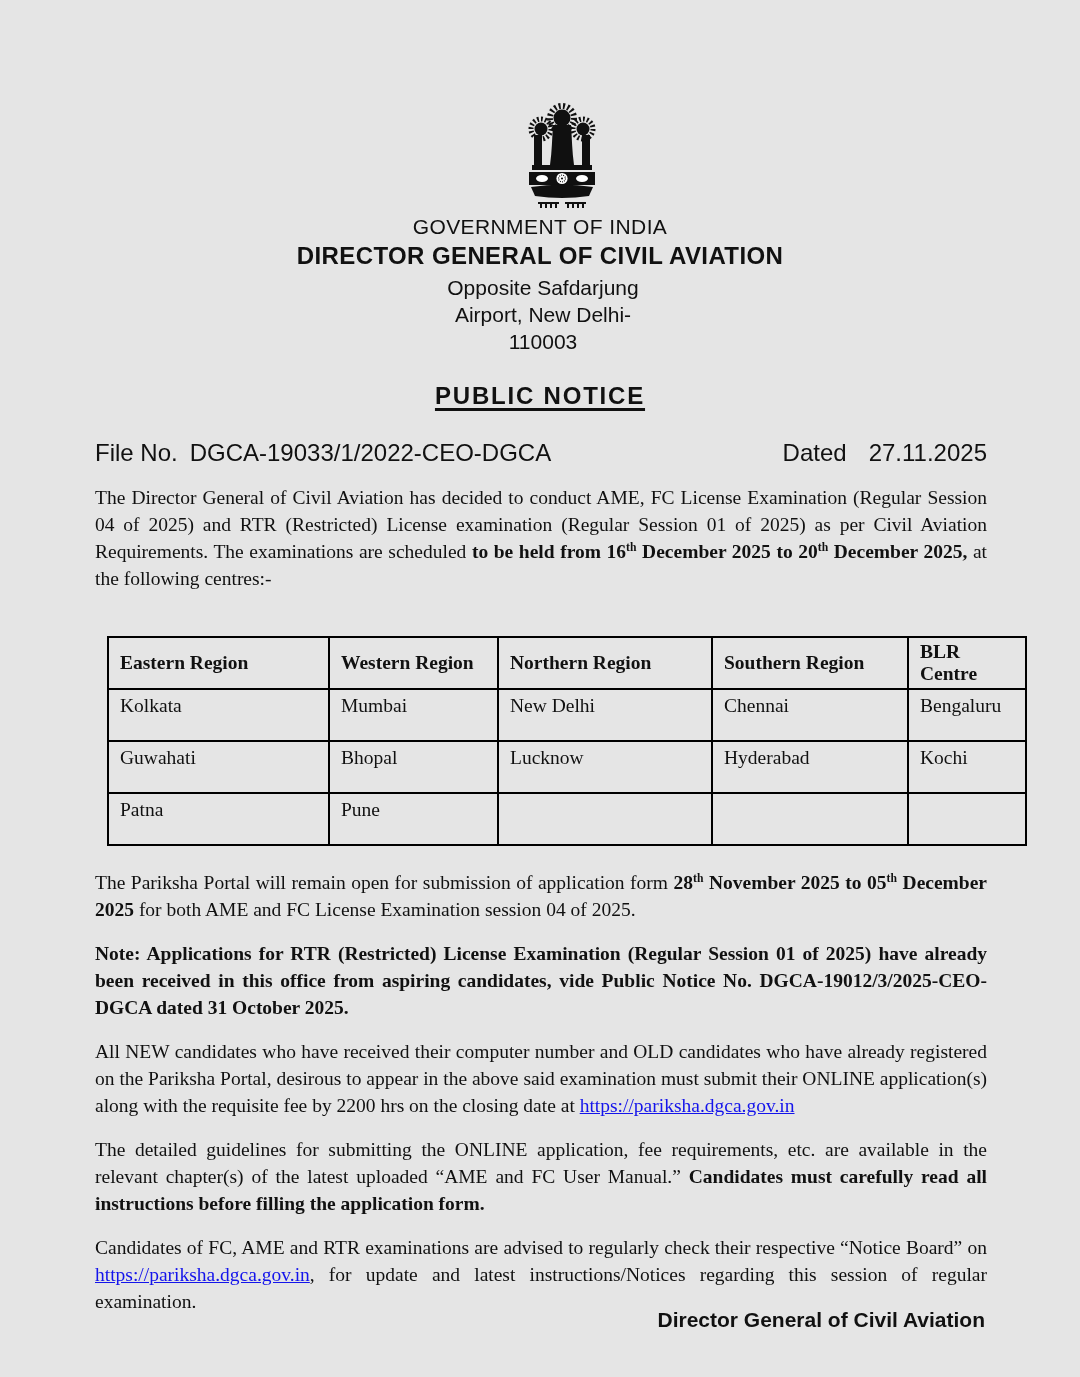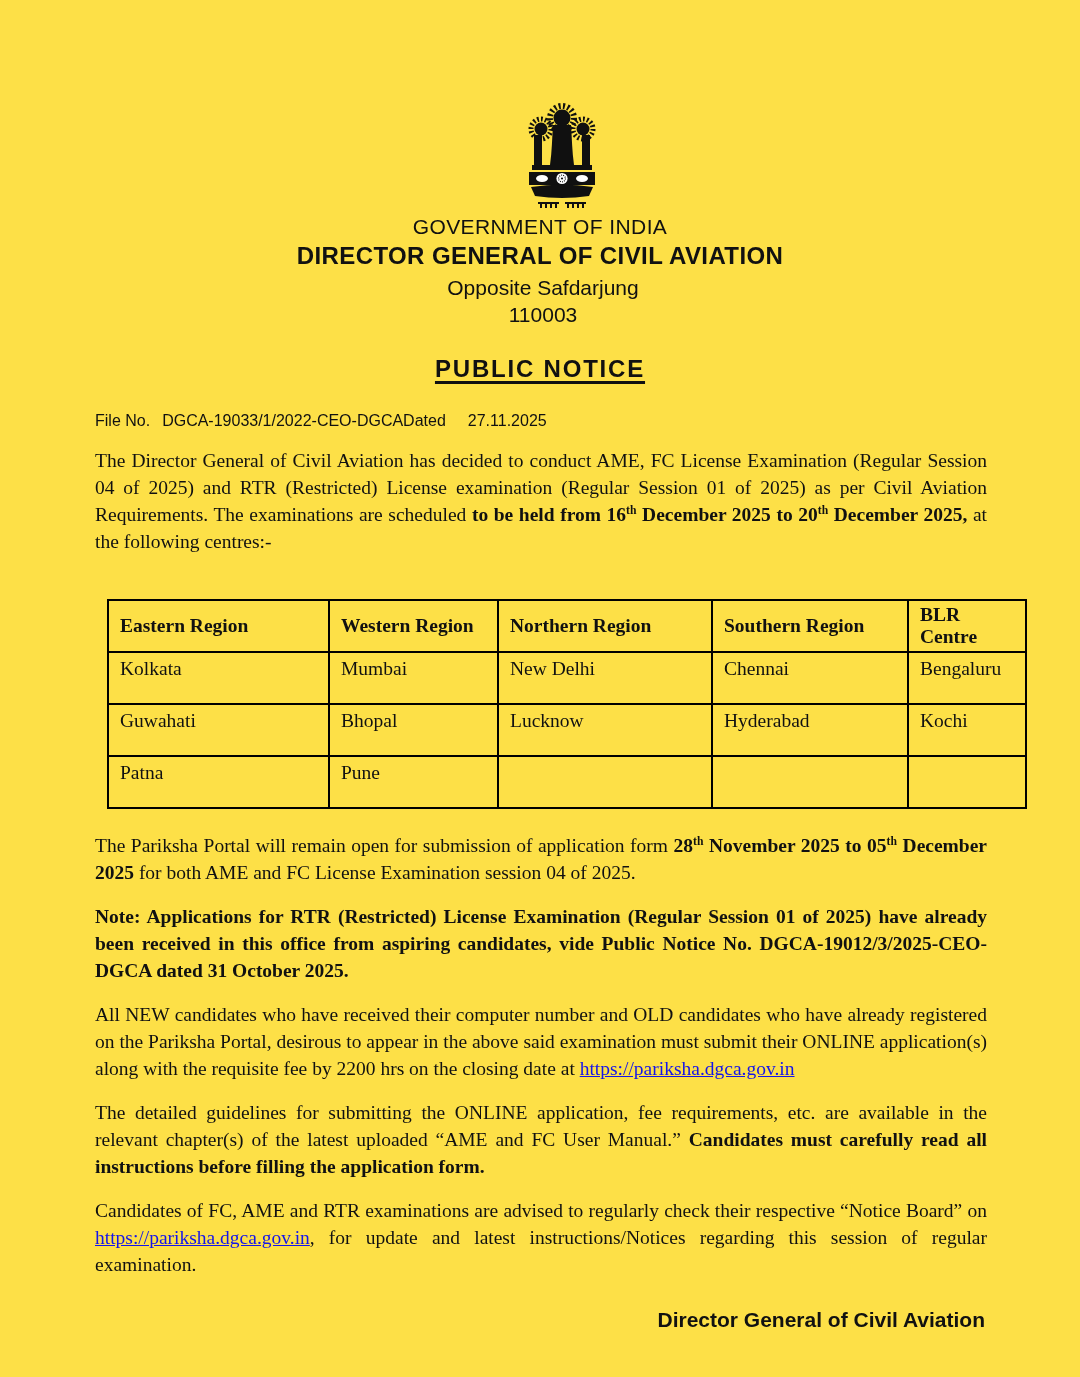--- a/index.html
+++ b/index.html
@@ -1,19 +1,19 @@
 <!DOCTYPE html>
 <html><head>
 <meta charset="utf-8">
 <style>
   html,body { margin:0; padding:0; background:#ffffff; }
   .page {
     position:relative;
     width:1080px; height:1377px;
-    background:#fde047;
+    background:#e5e5e5;
     color:#111111;
     font-family:"Liberation Serif", serif;
     overflow:hidden;
     margin:0 auto;
   }
   .content { padding:0 93px 0 95px; }
 
   
   .header { text-align:center; padding-top:103px; }
   .emblem { display:block; margin:0 auto; position:relative; left:22px; }
@@ -33,23 +33,23 @@
   .notice-title {
     display:inline-block;
     font-family:"Liberation Sans", sans-serif;
     font-weight:bold; font-size:24px; letter-spacing:1.8px;
     text-decoration:underline; text-decoration-thickness:2.5px; text-underline-offset:4px;
     margin-top:27px;
   }
 
   
   .file-line {
-    display:flex; align-items:baseline;
-    font-family:"Liberation Sans", sans-serif;
-    font-size:16px; margin-top:29px;
+    display:flex; justify-content:space-between; align-items:baseline;
+    font-family:"Liberation Sans", sans-serif;
+    font-size:24px; margin-top:29px;
   }
   .file-no { margin-left:12px; }
   .dated-value { margin-left:22px; }
 
   
   .subject {
     margin-top:18px; font-weight:bold; font-size:19.5px; line-height:26px;
     text-decoration:underline; text-decoration-thickness:2px; text-underline-offset:3px;
   }
   .subject-line1 { text-align:justify; text-align-last:justify; }
@@ -122,20 +122,21 @@
         <rect x="41" y="101" width="2" height="4"></rect>
           <rect x="46" y="101" width="2" height="4"></rect>
         <rect x="51" y="101" width="2" height="4"></rect>
           <rect x="56" y="101" width="2" height="4"></rect>
       </g>
     </svg>
     <div class="gov-line">GOVERNMENT OF INDIA</div>
     <div class="dept-line">DIRECTOR GENERAL OF CIVIL AVIATION</div>
     <div class="addr-block">
       <div class="addr-line">Opposite Safdarjung</div>
+      <div class="addr-line">Airport, New Delhi-</div>
       <div class="addr-line">110003</div>
     </div>
     <div>
       <span class="notice-title">PUBLIC NOTICE</span>
     </div>
   </div>
 
   <div class="content">
 
     <div class="file-line">

